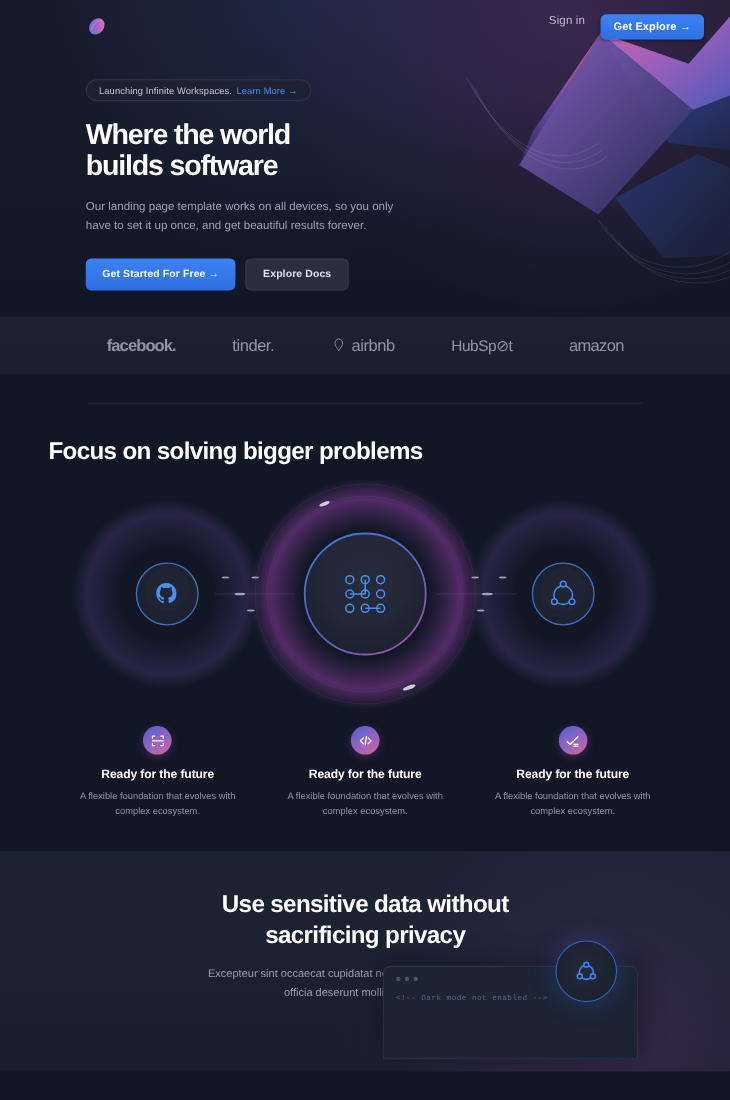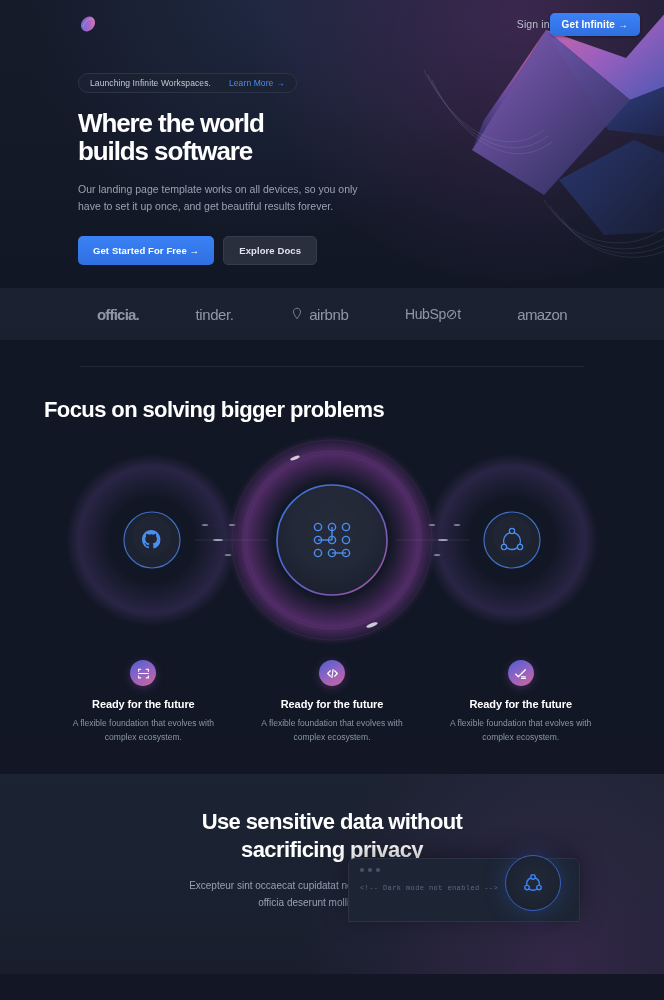--- a/index.html
+++ b/index.html
@@ -29,21 +29,21 @@
   }
   .hero-art svg { width:100%; height:100%; display:block; }
 
   .navbar {
     position:relative; z-index:5;
     display:flex; align-items:center; justify-content:space-between;
     padding:10px 24px 0 24px;
     height:38px;
   }
   .logo-mark { width:20px; height:20px; display:block; margin-left:54px; }
-  .nav-right { display:flex; align-items:center; }
+  .nav-right { display:flex; gap:14px; }
   .signin {
     font-size:10.5px; color:#b9bfcf; letter-spacing:.1px; cursor:pointer;
   }
   .btn-primary {
     background:linear-gradient(180deg,#3b82f6 0%,#2f6fe0 100%);
     color:#fff; font-size:10px; font-weight:bold;
     padding:6px 12px; border-radius:5px; border:none;
     cursor:pointer; white-space:nowrap;
     box-shadow:0 1px 3px rgba(0,0,0,.35);
     letter-spacing:.1px;
@@ -52,21 +52,20 @@
   .hero-inner { position:relative; z-index:4; padding:34px 0 0 78px; }
 
   .badge {
     display:inline-flex; align-items:center;
     border:1px solid #2d3447;
     background:rgba(28,34,50,.72);
     border-radius:999px;
     padding:4px 11px;
     font-size:8.5px; color:#c3c9d8; letter-spacing:.1px;
     cursor:pointer;
-    gap:14px;
   }
   .badge .learn { color:#4a8ef0; margin-left:4px; }
 
   h1.hero-title {
     margin-top:16px;
     font-size:26px;
     line-height:1.08;
     font-weight:bold;
     letter-spacing:-1.1px;
     color:#fff;
@@ -165,22 +164,22 @@
   h2.privacy-title {
     text-align:center; font-size:22px; font-weight:bold;
     letter-spacing:-.6px; line-height:1.25; color:#fff;
   }
   .privacy-sub {
     text-align:center; font-size:10px; line-height:1.7;
     color:#98a0b2; margin:14px auto 0 auto; width:300px;
   }
 
   .code-window {
-    position:absolute; left:348px; top:84px;
-    width:232px; height:64px;
+    position:absolute; left:348px; top:104px;
+    width:232px; height:85px;
     background:#1d2534;
     border:1px solid #2a3243;
     border-radius:7px 7px 0 0;
     box-shadow:0 -4px 24px rgba(0,0,0,.35);
     overflow:hidden;
   }
   .cw-dots { display:flex; gap:4px; padding:9px 0 0 11px; }
   .cw-dots i { width:4px; height:4px; border-radius:50%; background:#4a5468; display:block; }
   .cw-code {
     font-family:"Liberation Mono", monospace;
@@ -258,21 +257,21 @@
                 <stop offset="0.55" stop-color="#a765c9"></stop>
               <stop offset="1" stop-color="#ef7fb0"></stop>
             </linearGradient>
           </defs>
           <ellipse cx="10" cy="10" rx="6.4" ry="8" fill="url(#lg)" transform="rotate(38 10 10)"></ellipse>
           <path d="M5 13 C7 7 11 4 15 5" stroke="#cfa0df" stroke-width="0.8" fill="none" opacity="0.7"></path>
         </svg>
       </div>
       <div class="nav-right">
         <span class="signin">Sign in</span>
-        <button class="btn-primary">Get Infinite →</button>
+        <button class="btn-primary">Get Explore →</button>
       </div>
     </nav>
 
     <div class="hero-inner">
       <div class="badge">
         <span>Launching Infinite Workspaces.</span>
         <span class="learn">Learn More →</span>
       </div>
 
       <h1 class="hero-title">
@@ -284,21 +283,21 @@
 
       <div class="hero-cta">
         <button class="btn-cta">Get Started For Free →</button>
         <button class="btn-ghost">Explore Docs</button>
       </div>
     </div>
   </section>
 
   <section class="logos-band">
     <div class="logos-row">
-      <span class="logo-text fb">officia.</span>
+      <span class="logo-text fb">facebook.</span>
       <span class="logo-text tinder">tinder.</span>
       <span class="logo-text">
         <svg class="abnb-ico" viewBox="0 0 24 24">
           <path d="M12 2C8.5 2 6 5 6 8.5c0 3 2.4 6.4 6 11.5 3.6-5.1 6-8.5 6-11.5C18 5 15.5 2 12 2z" fill="none" stroke="#a4abbb" stroke-width="1.4"></path>
         </svg>
         <span>airbnb</span>
       </span>
       <span class="logo-text hub">HubSp⊘t</span>
       <span class="logo-text amz">amazon</span>
     </div>

